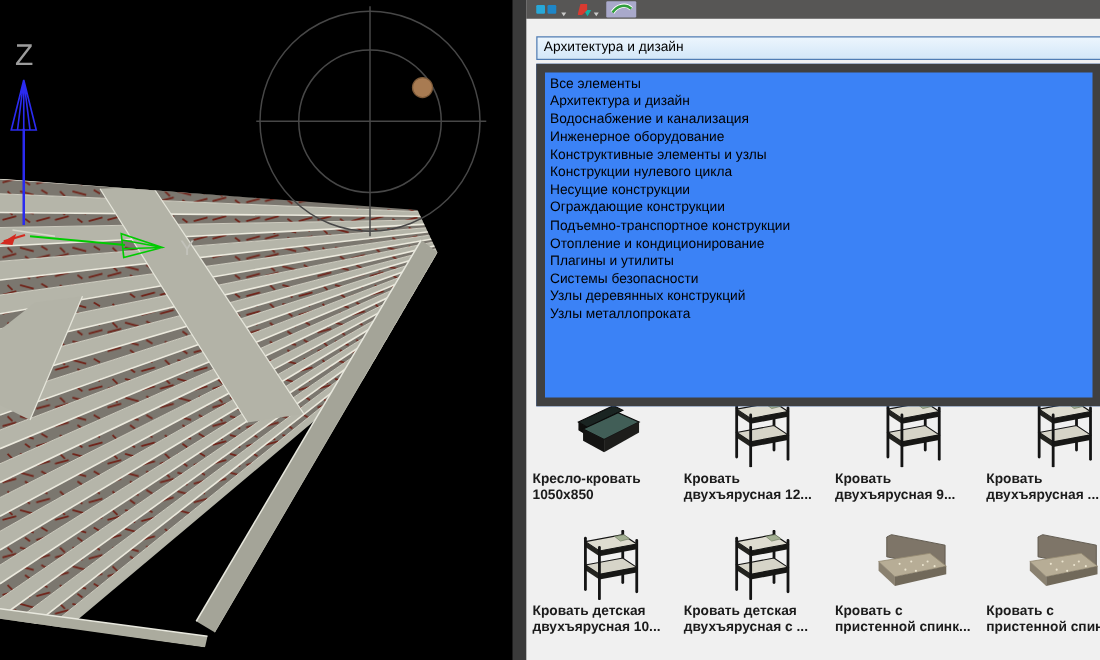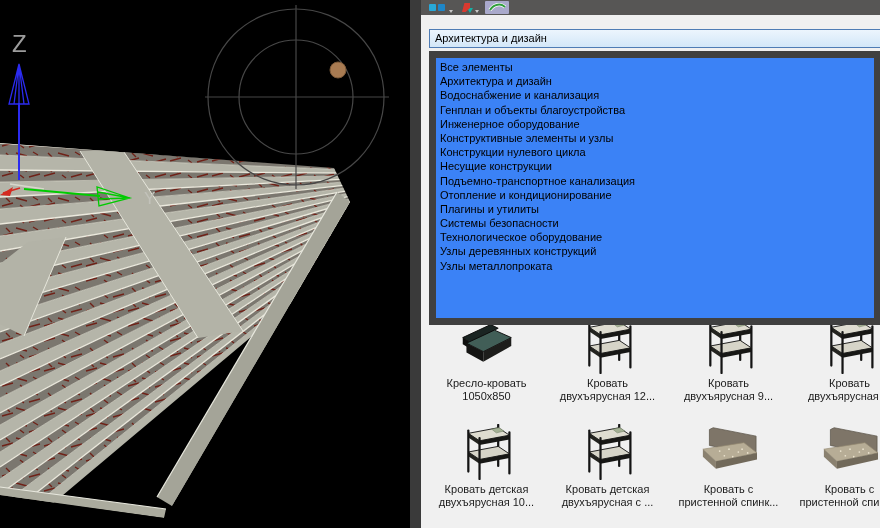--- a/index.html
+++ b/index.html
@@ -29,21 +29,21 @@
   .combobox{position:absolute;left:8px;top:29px;width:452px;height:19px;box-sizing:border-box;
             background:linear-gradient(#ecf5fd,#d3e7f8);border:1px solid #4f7cb4;
             font-size:11px;line-height:16px;padding-left:5px;color:#000;z-index:20;white-space:nowrap;}
   .ddlist{position:absolute;left:8px;top:51px;width:452px;height:274px;box-sizing:border-box;
           background:#3b82f6;border:7px solid #404040;z-index:20;padding-top:2px;overflow:hidden;}
   .dd-item{height:14.2px;line-height:14.2px;font-size:11px;padding-left:4px;color:#000;
            white-space:nowrap;overflow:hidden;cursor:default;}
   .dd-item.selected{background:#2d7fe2;color:#fff;outline:1px dotted #9fc3ef;outline-offset:-1px;}
 
   
-  .cell{position:absolute;width:121px;text-align:center;z-index:5;}
+  .cell{position:absolute;width:121px;z-index:5;font-weight:bold;}
   .r1{top:308px;} .r2{top:410px;}
   .c1{left:5px;} .c2{left:126px;} .c3{left:247px;} .c4{left:368px;}
   .thumbwrap{height:66px;display:flex;align-items:flex-end;justify-content:center;}
   .r2 .thumbwrap{height:70px;}
   .thumb{width:60px;height:56px;display:block;}
   .lbl{font-size:11px;line-height:13px;color:#1b1b1b;margin-top:3px;white-space:nowrap;}
 </style>
 </head>
 <body>
 
@@ -243,30 +243,29 @@
         </svg>
       </div>
     </div>
 
     <div class="combobox">Архитектура и дизайн</div>
 
     <div class="ddlist">
       <div class="dd-item">Все элементы</div>
       <div class="dd-item">Архитектура и дизайн</div>
       <div class="dd-item">Водоснабжение и канализация</div>
-      <div class="dd-item">Генплан и объекты благоустройства</div>
       <div class="dd-item">Инженерное оборудование</div>
       <div class="dd-item">Конструктивные элементы и узлы</div>
       <div class="dd-item">Конструкции нулевого цикла</div>
       <div class="dd-item">Несущие конструкции</div>
-      <div class="dd-item">Подъемно-транспортное канализация</div>
+      <div class="dd-item">Ограждающие конструкции</div>
+      <div class="dd-item">Подъемно-транспортное конструкции</div>
       <div class="dd-item">Отопление и кондиционирование</div>
       <div class="dd-item">Плагины и утилиты</div>
       <div class="dd-item">Системы безопасности</div>
-      <div class="dd-item">Технологическое оборудование</div>
       <div class="dd-item">Узлы деревянных конструкций</div>
       <div class="dd-item">Узлы металлопроката</div>
     </div>
 
     <div class="cell r1 c1">
       <div class="thumbwrap">
           <svg class="thumb">
             <use href="#sym-sofa"></use>
           </svg>
         </div>

